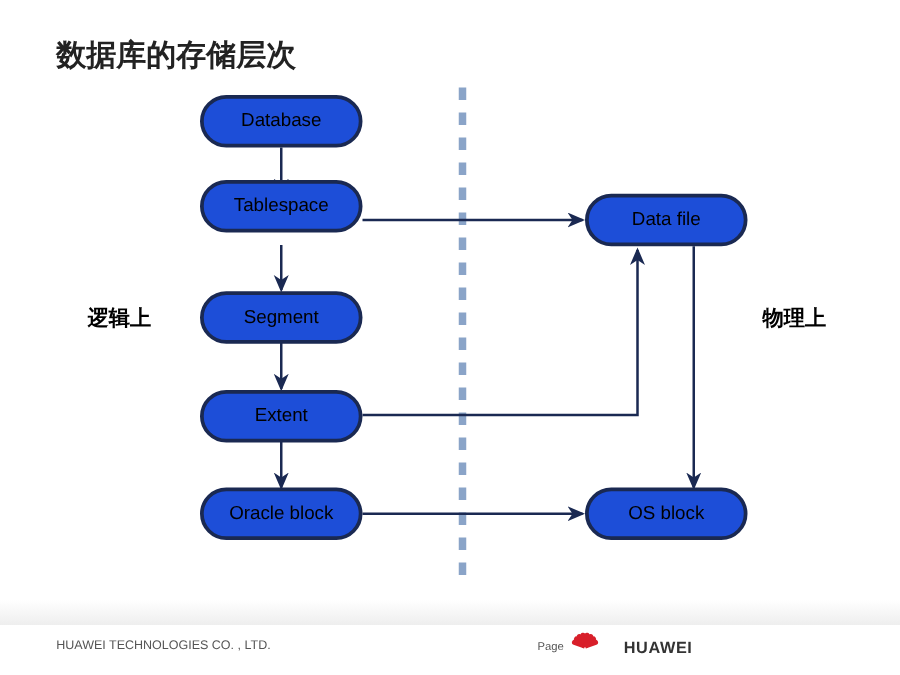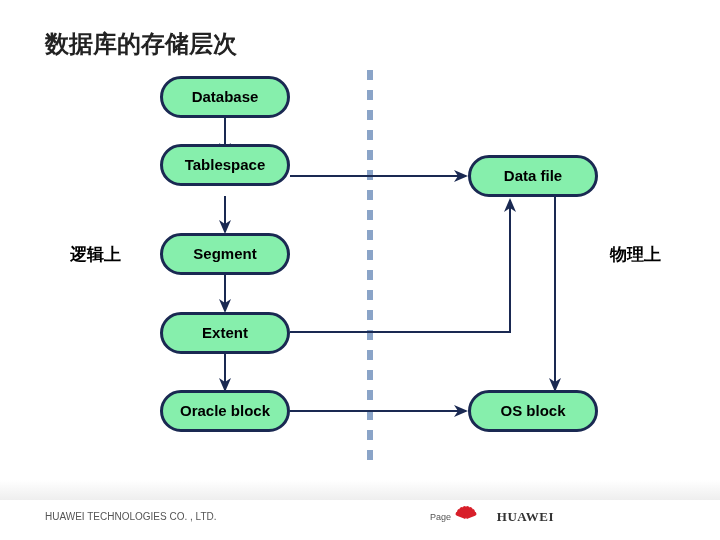--- a/index.html
+++ b/index.html
@@ -1,25 +1,25 @@
 <!DOCTYPE html>
 <html><head>
 <meta charset="utf-8">
 <style>
   * { margin: 0; padding: 0; box-sizing: border-box; }
   body { width: 720px; height: 540px; font-family: "Microsoft YaHei", Arial, sans-serif; background: #fff; position: relative; overflow: hidden; }
   .slide { width: 720px; height: 540px; position: relative; }
   .title { position: absolute; top: 28px; left: 45px; font-size: 24px; font-weight: bold; color: #222; }
-  .node { position: absolute; background: #86efac; border: 3px solid #1a2952; border-radius: 22px; display: flex; align-items: center; justify-content: center; font-weight: bold; font-size: 15px; color: #000; text-align: center; line-height: 1.2; padding: 4px; }
+  .node { position: absolute; background: #1d4ed8; border: 3px solid #1a2952; border-radius: 22px; display: flex; align-items: center; justify-content: center; font-weight: normal; font-size: 15px; color: #000; text-align: center; line-height: 1.2; padding: 4px; }
   .side-label { position: absolute; font-size: 17px; font-weight: bold; color: #000; }
   .footer { position: absolute; bottom: 0; left: 0; width: 584px; height: 40px; }
   .footer-grad { position: absolute; bottom: 40px; left: 0; width: 720px; height: 20px; background: linear-gradient(to top, #eee, #fff); }
   .footer-co { position: absolute; bottom: 18px; left: 45px; font-size: 10px; color: #555; }
   .footer-page { position: absolute; bottom: 18px; left: 430px; font-size: 9px; color: #555; }
-  .logo { position: absolute; bottom: 8px; right: 30px; display: flex; align-items: center; gap: 16px; font-family: Liberation Serif, serif; }
+  .logo { position: absolute; bottom: 8px; right: 30px; display: flex; align-items: center; gap: 16px; }
   .logo-petals { width: 30px; height: 30px; position: relative; }
   .petal { position: absolute; width: 4px; height: 11px; background: #d81f2a; border-radius: 2px 2px 0 0; transform-origin: 50% 100%; left: 13px; top: 4px; }
   .logo-text { font-size: 13px; font-weight: bold; color: #333; letter-spacing: 0.5px; }
   svg.wires { position: absolute; top: 0; left: 0; width: 720px; height: 540px; pointer-events: none; }
 </style>
 </head>
 <body>
 
 <div class="slide">
 

